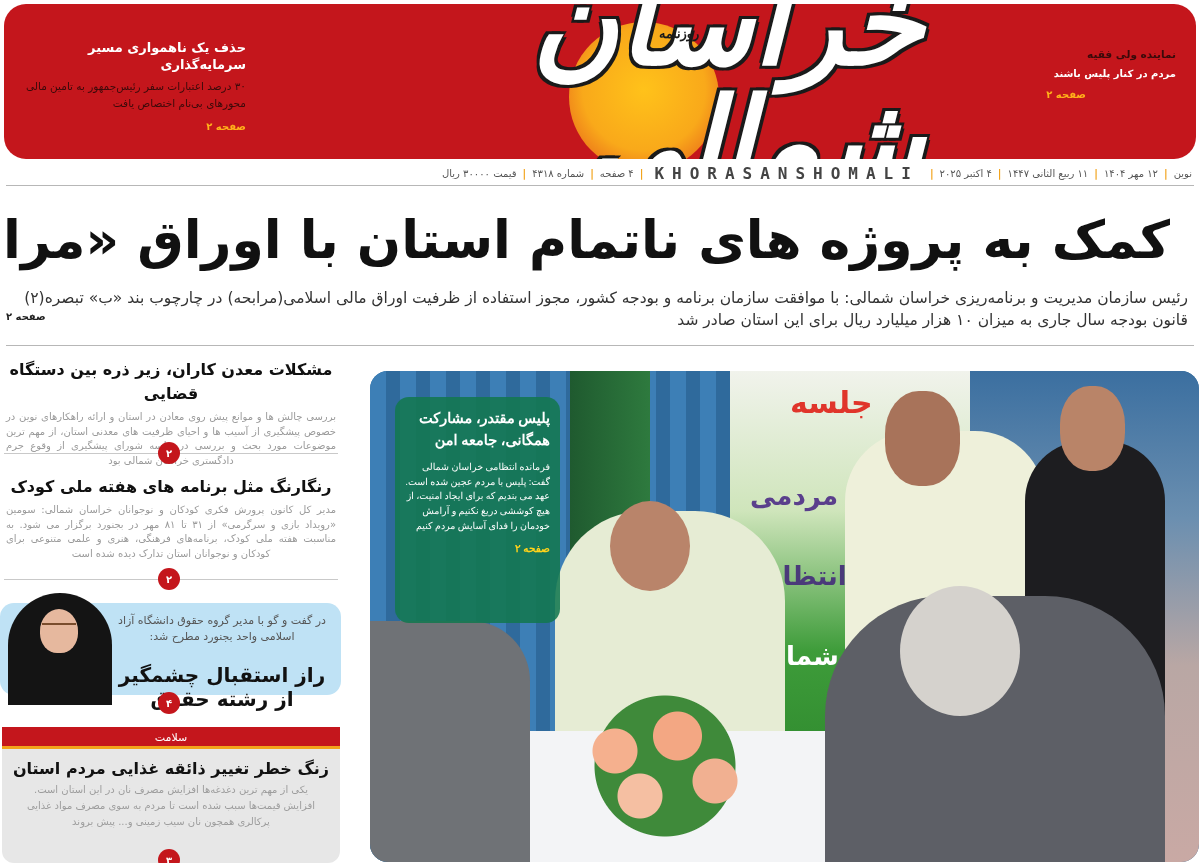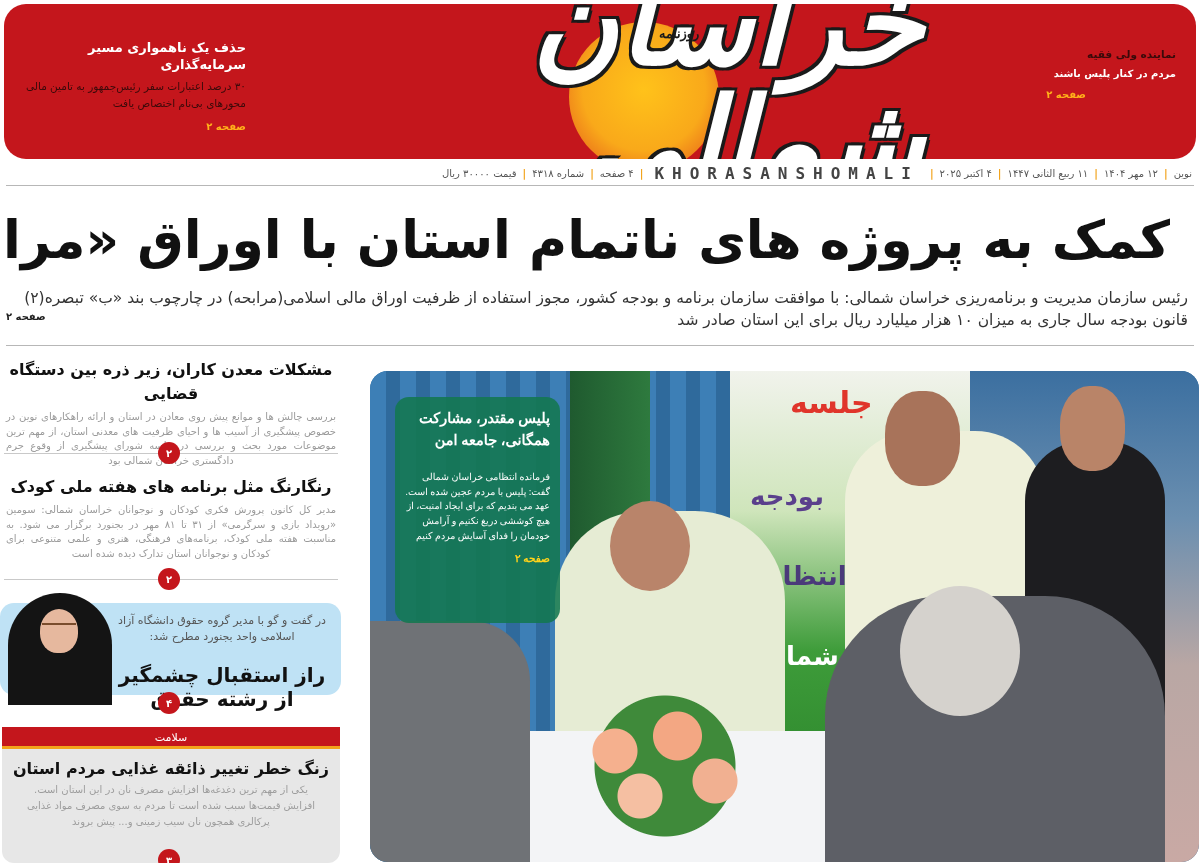--- a/index.html
+++ b/index.html
@@ -153,21 +153,21 @@
     .ph-leftman { position: absolute; left: 0; top: 250px; width: 160px; height: 241px; background: #6f7276; border-radius: 0 60px 0 0; }
     .ph-sign { position: absolute; left: 460px; top: 355px; width: 90px; height: 70px; background: #ffffff; border: 1px solid #ccc; }
 
     .green-box {
       position: absolute; left: 25px; top: 26px; width: 165px; height: 226px;
       background: rgba(19,120,80,0.88); border-radius: 14px; padding: 10px 10px;
       text-align: right;
       font-family: Liberation Serif, serif;
     }
     .green-box .g-title { font-size: 14.5px; font-weight: bold; color: #ffffff; line-height: 1.55; }
-    .green-box .g-body { font-size: 9.5px; color: #ffffff; line-height: 1.55; margin-top: 18px; }
+    .green-box .g-body { font-size: 9.5px; color: #ffffff; line-height: 1.55; margin-top: 8px; }
     .green-box .g-page { font-size: 10.5px; font-weight: bold; color: #ffd21a; margin-top: 8px; }
   </style>
 </head>
 <body>
 
 <header class="masthead">
   <div class="sun"></div>
   <div class="logo-title">خراسان شمالی</div>
   <div class="logo-daily">روزنامه</div>
 
@@ -238,21 +238,21 @@
   <div class="h-title">زنگ خطر تغییر ذائقه غذایی مردم استان</div>
   <div class="h-body">یکی از مهم ترین دغدغه‌ها افزایش مصرف نان در این استان است. افزایش قیمت‌ها سبب شده است تا مردم به سوی مصرف مواد غذایی پرکالری همچون نان سیب زمینی و... پیش بروند</div>
 </div>
 <div class="pg-badge" style="left:158px; top:849px">۳</div>
 
 <div class="photo">
   <div class="ph-curtain"></div>
   <div class="ph-flag"></div>
   <div class="ph-banner">
     <span class="bn1">جلسه</span>
-    <span class="bn2">بودجه</span>
+    <span class="bn2">مردمی</span>
     <span class="bn3">انتظامی</span>
     <span class="bn4">خراسان شمالی</span>
   </div>
   <div class="ph-mosque"></div>
   <div class="ph-officer1">
       <div class="head"></div>
     </div>
   <div class="ph-officer2">
       <div class="head"></div>
     </div>

